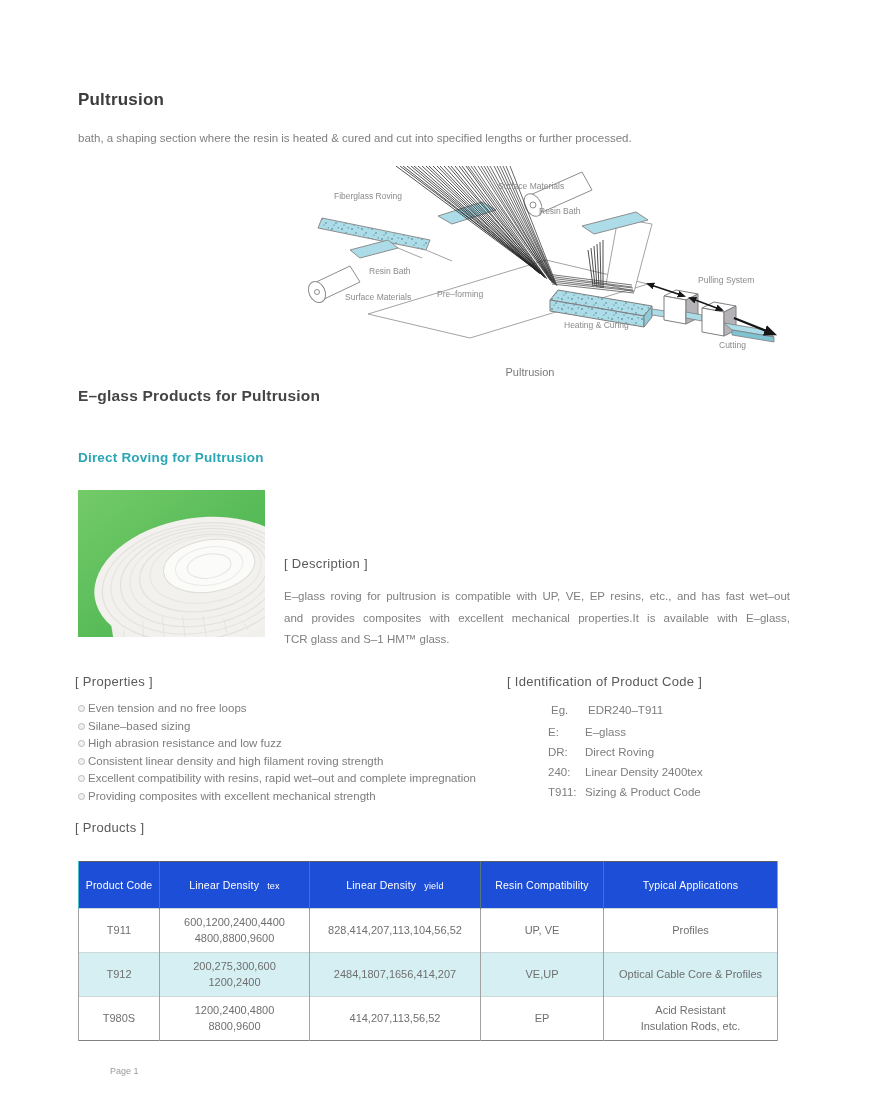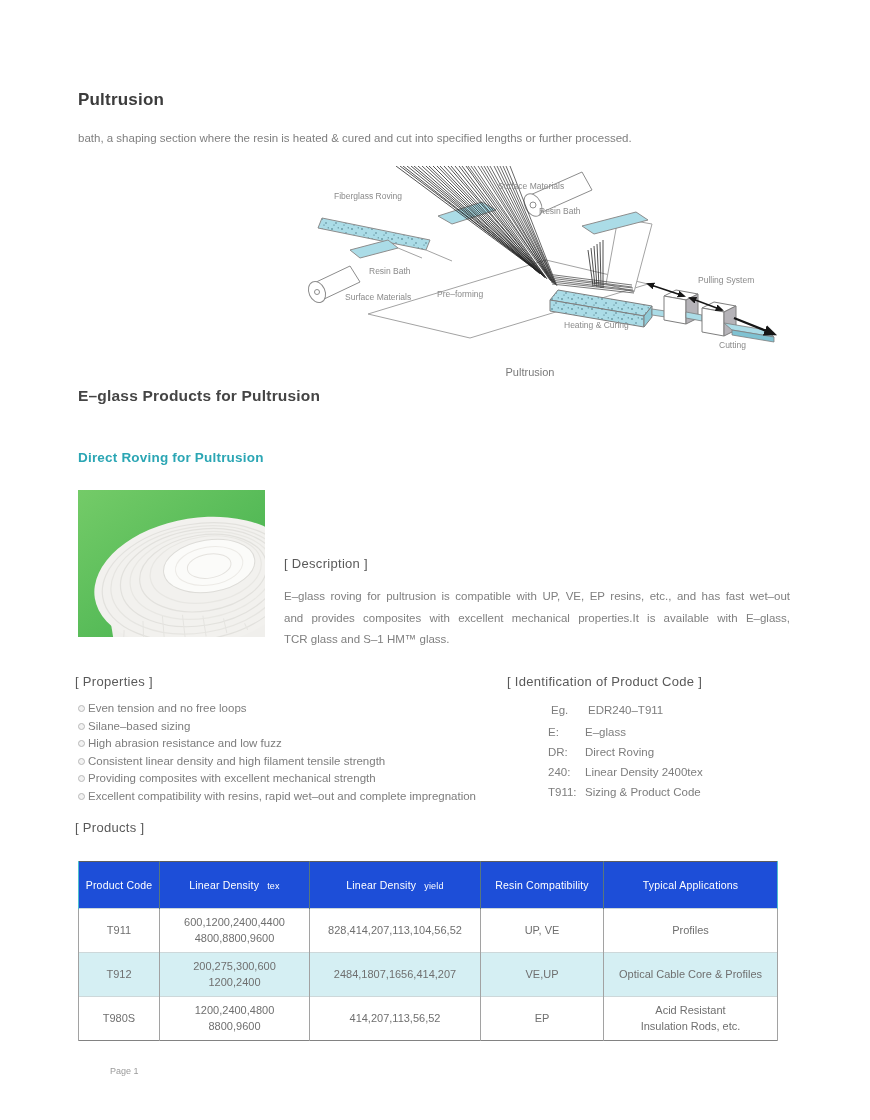--- a/index.html
+++ b/index.html
@@ -178,29 +178,29 @@
     <li>
         <span class="ring"></span>
         <span>Silane–based sizing</span>
       </li>
     <li>
         <span class="ring"></span>
         <span>High abrasion resistance and low fuzz</span>
       </li>
     <li>
         <span class="ring"></span>
-        <span>Consistent linear density and high filament tensile strength</span>
+        <span>Consistent linear density and high filament roving strength</span>
+      </li>
+    <li>
+        <span class="ring"></span>
+        <span>Excellent compatibility with resins, rapid wet–out and complete impregnation</span>
       </li>
     <li>
         <span class="ring"></span>
         <span>Providing composites with excellent mechanical strength</span>
-      </li>
-    <li>
-        <span class="ring"></span>
-        <span>Excellent compatibility with resins, rapid wet–out and complete impregnation</span>
       </li>
   </ul>
 
   <div class="abs sec-title ident-title">[ Identification of Product Code ]</div>
   <div class="abs ident-block">
     <div class="ident-eg">
       <span class="eg">Eg.</span>
       <span>EDR240–T911</span>
     </div>
     <div class="ident-items">

